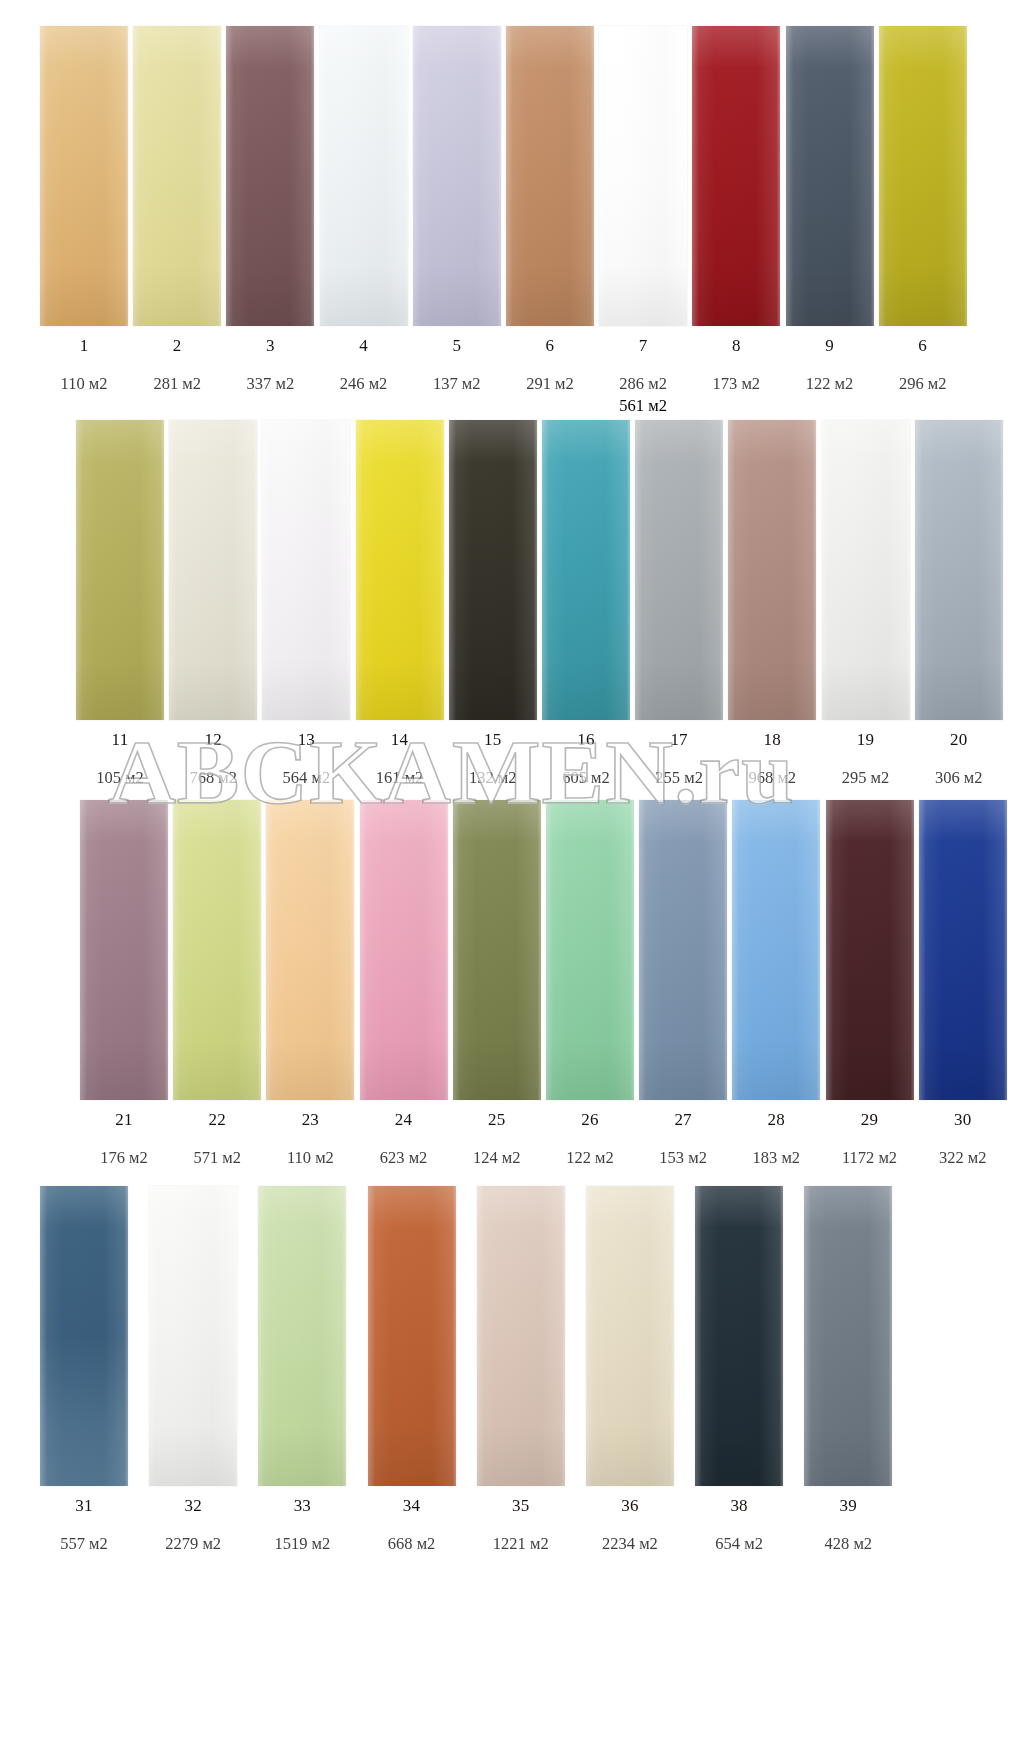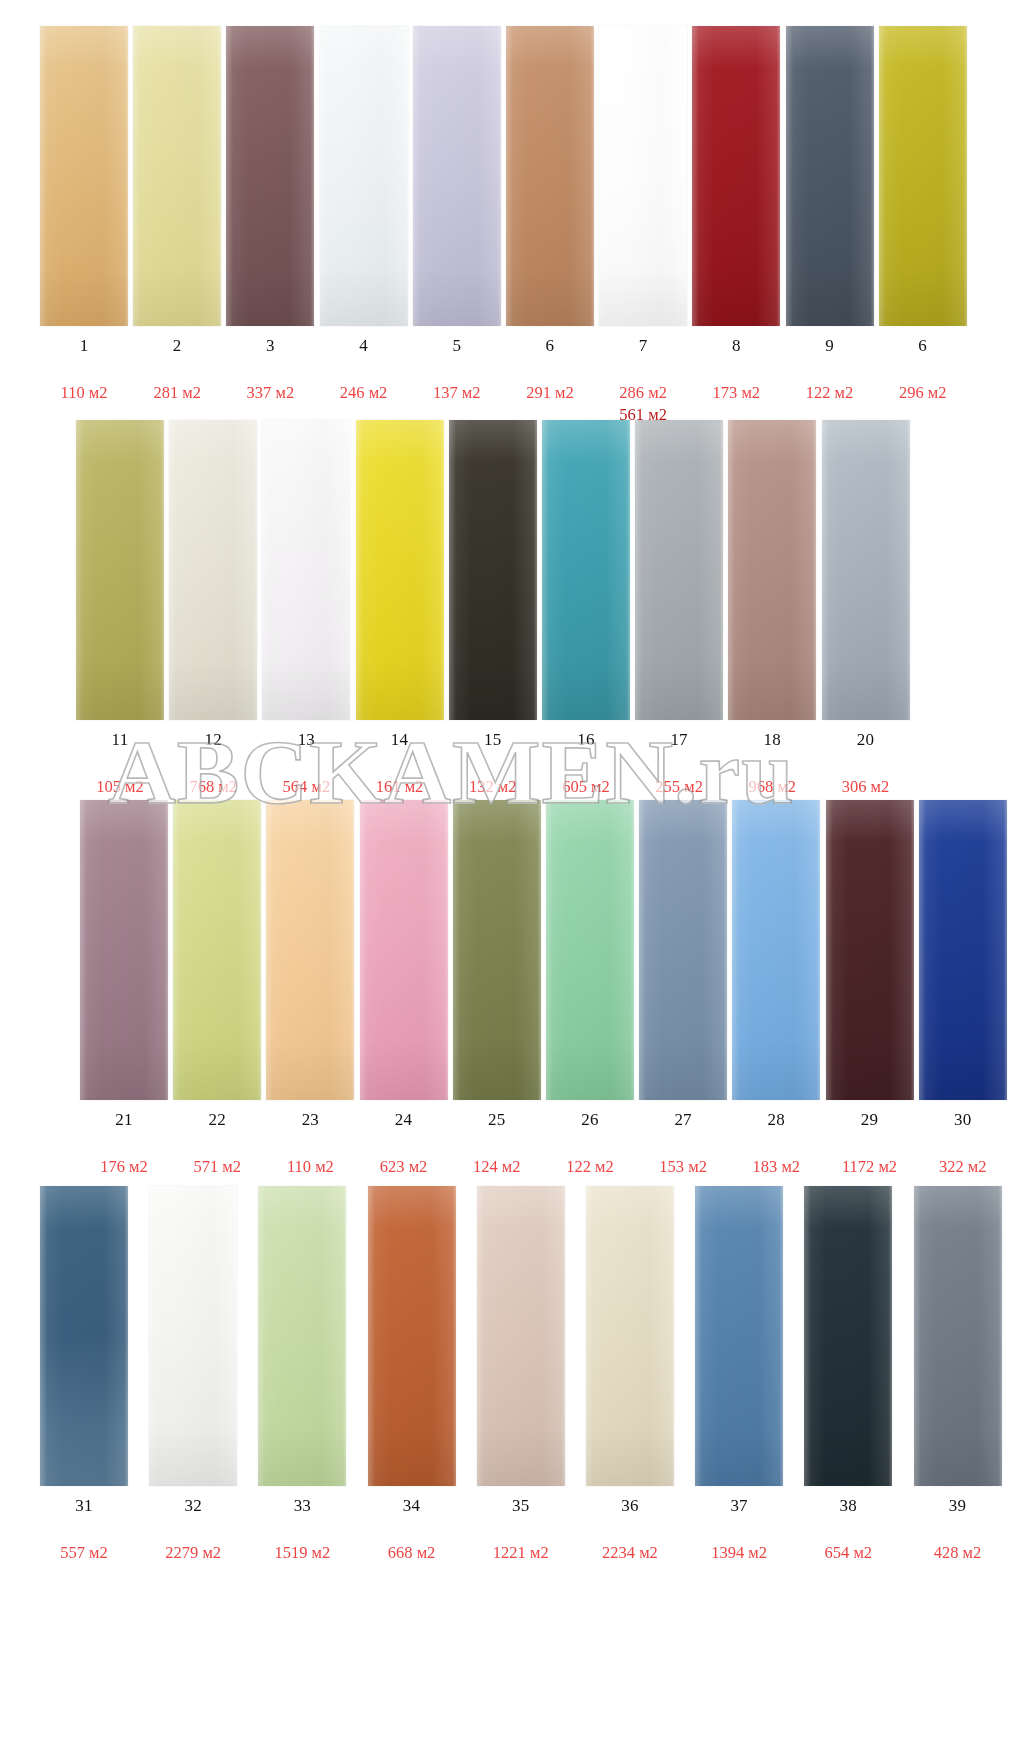--- a/index.html
+++ b/index.html
@@ -43,25 +43,25 @@
       rgba(255,255,255,0.00) 14%,
       rgba(0,0,0,0.00) 80%,
       rgba(0,0,0,0.05) 100%);
   }
 
   .num{
     font-size:17px;color:#16120f;line-height:1;
     margin-top:11px;letter-spacing:.2px;
   }
   .area{
-    font-size:16.5px;color:#ef4444;line-height:1.32;
-    margin-top:28px;white-space:nowrap;
+    font-size:16.5px;color:#404040;line-height:1.32;
+    margin-top:19px;white-space:nowrap;
   }
   .area2{
-    font-size:16.5px;color:#b91c1c;line-height:1.32;
+    font-size:16.5px;color:#000000;line-height:1.32;
     white-space:nowrap;
   }
 
   
   #row1{top:26px;}
   #row1 .swatch{height:300px;}
   #row2{top:420px;padding-left:36px;}
   #row2 .swatch{height:300px;}
   #row3{top:800px;padding-left:40px;}
   #row3 .swatch{height:300px;}
@@ -234,20 +234,28 @@
       </div>
       <div class="cell">
         <div class="swatch" style="background: linear-gradient(rgb(187, 152, 141) 0%, rgb(176, 141, 130) 50%, rgb(164, 129, 118) 100%);">
           <div class="sheen"></div>
           <div class="sheen2"></div>
         </div>
         <div class="num">18</div>
         <div class="area">968 м2</div>
       </div>
       <div class="cell">
+        <div class="swatch" style="background: linear-gradient(rgb(246, 246, 244) 0%, rgb(238, 238, 236) 50%, rgb(229, 229, 227) 100%);">
+          <div class="sheen"></div>
+          <div class="sheen2"></div>
+        </div>
+        <div class="num">19</div>
+        <div class="area">295 м2</div>
+      </div>
+      <div class="cell">
         <div class="swatch" style="background: linear-gradient(rgb(182, 192, 201) 0%, rgb(168, 178, 188) 50%, rgb(152, 163, 174) 100%);">
           <div class="sheen"></div>
           <div class="sheen2"></div>
         </div>
         <div class="num">20</div>
         <div class="area">306 м2</div>
       </div>
     </div>
   <div class="row" id="row3">
       <div class="cell">
@@ -374,28 +382,20 @@
       </div>
       <div class="cell">
         <div class="swatch" style="background: linear-gradient(rgb(236, 228, 207) 0%, rgb(229, 220, 196) 50%, rgb(220, 210, 184) 100%);">
           <div class="sheen"></div>
           <div class="sheen2"></div>
         </div>
         <div class="num">36</div>
         <div class="area">2234 м2</div>
       </div>
       <div class="cell">
-        <div class="swatch" style="background: linear-gradient(rgb(95, 140, 181) 0%, rgb(84, 129, 171) 50%, rgb(74, 118, 160) 100%);">
-          <div class="sheen"></div>
-          <div class="sheen2"></div>
-        </div>
-        <div class="num">37</div>
-        <div class="area">1394 м2</div>
-      </div>
-      <div class="cell">
         <div class="swatch" style="background: linear-gradient(rgb(43, 57, 66) 0%, rgb(36, 49, 58) 50%, rgb(29, 41, 49) 100%);">
           <div class="sheen"></div>
           <div class="sheen2"></div>
         </div>
         <div class="num">38</div>
         <div class="area">654 м2</div>
       </div>
       <div class="cell">
         <div class="swatch" style="background: linear-gradient(rgb(123, 134, 145) 0%, rgb(112, 123, 134) 50%, rgb(102, 112, 123) 100%);">
           <div class="sheen"></div>

